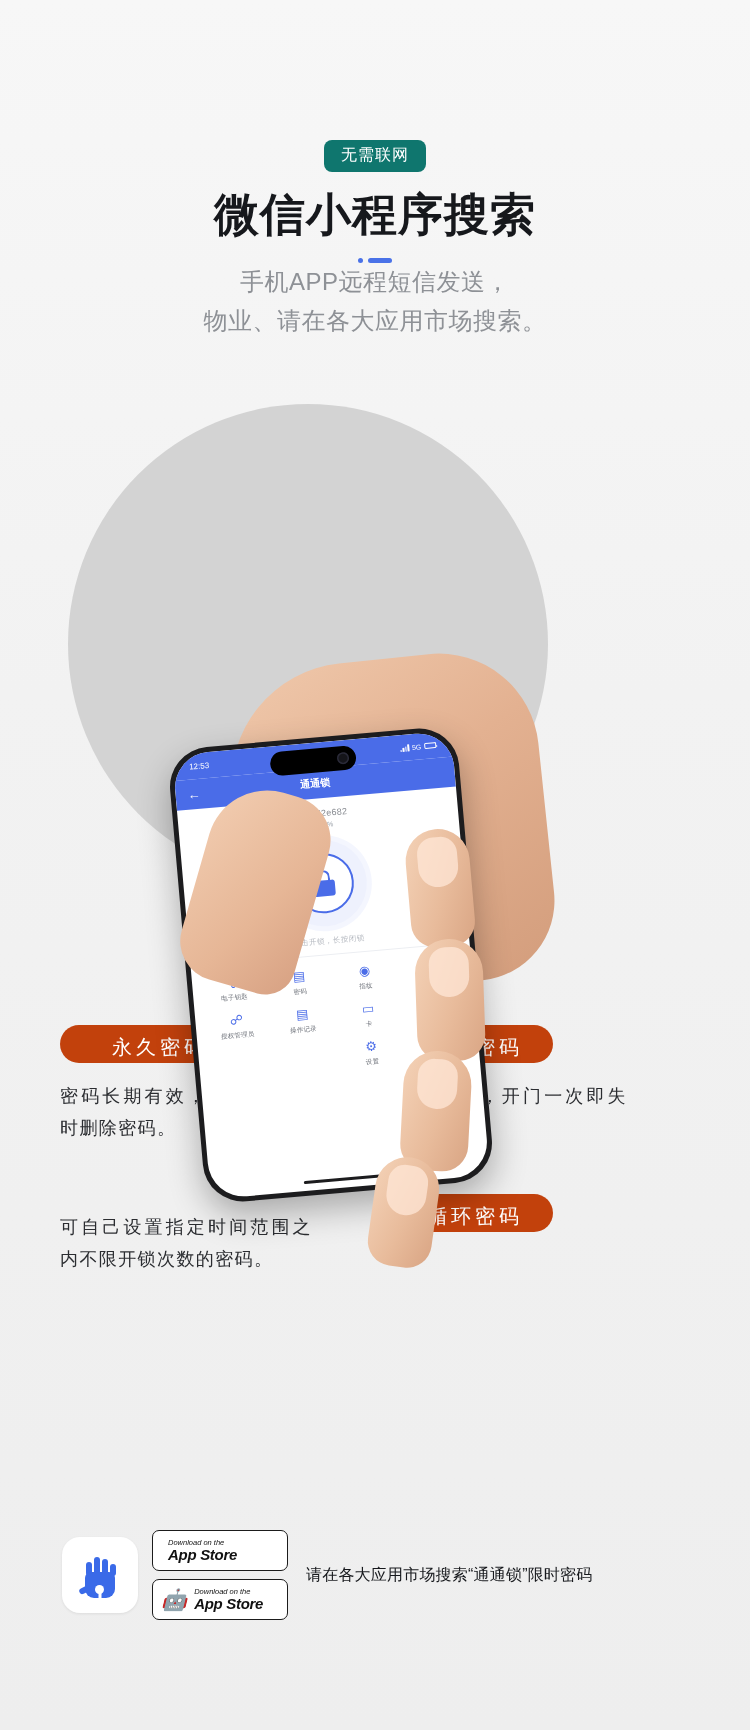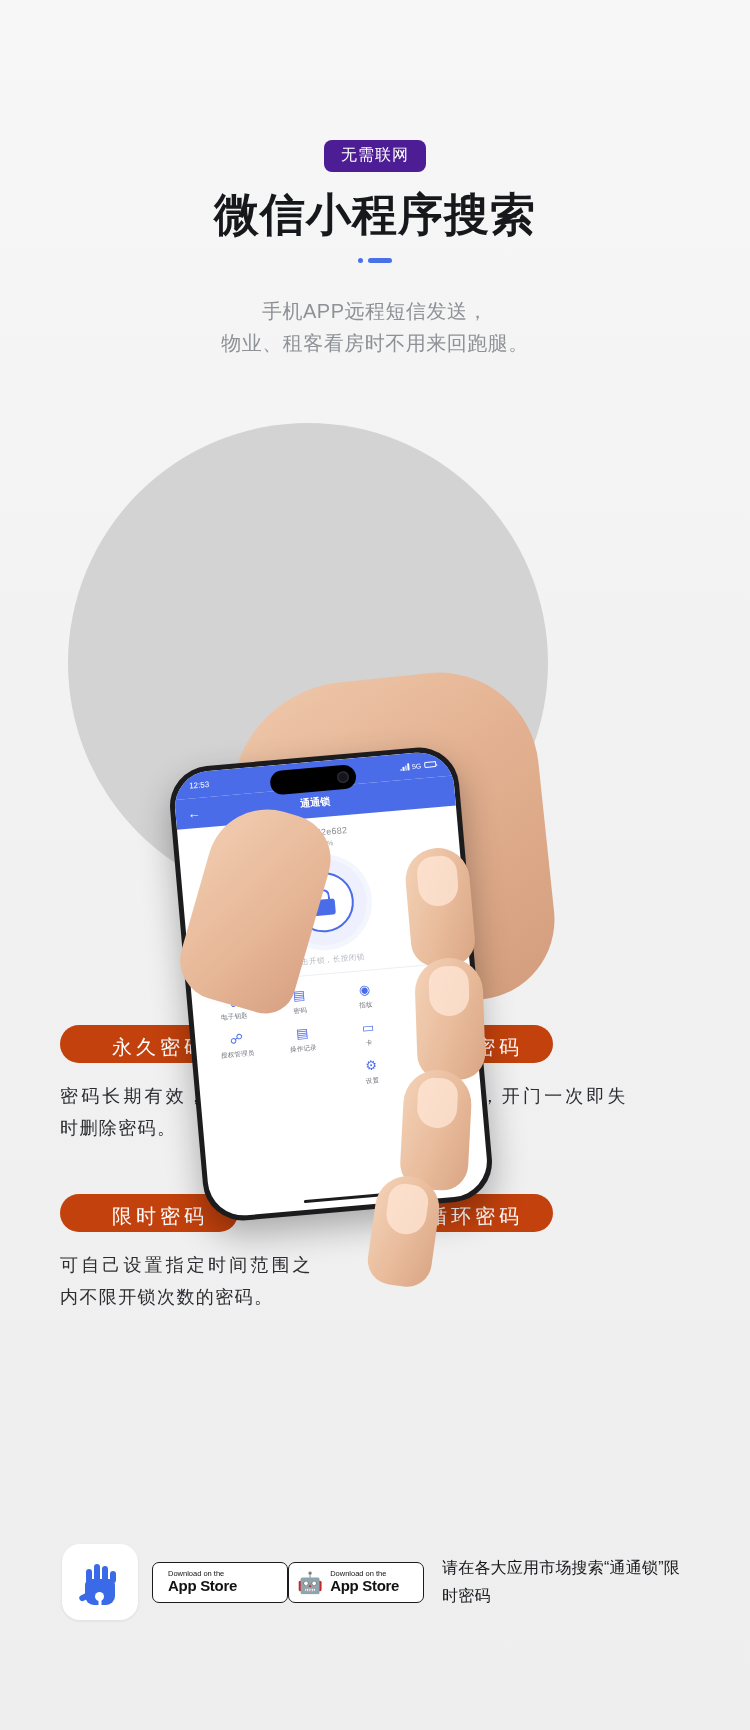--- a/index.html
+++ b/index.html
@@ -14,21 +14,21 @@
     background: linear-gradient(180deg, #f7f7f7 0%, #f2f2f2 40%, #eeeeee 100%);
     position: relative;
     overflow: hidden;
   }
 
   
   .header { padding-top: 140px; text-align: center; }
 
   .badge-pill {
     display: inline-block;
-    background: #4c1d95;
+    background: #0f766e;
     color: #ffffff;
     font-size: 16px;
     letter-spacing: 1px;
     padding: 5px 17px 6px;
     border-radius: 8px;
     font-weight: 500;
   }
 
   .headline {
     margin-top: 17px;
@@ -44,22 +44,22 @@
     width: 34px;
     height: 5px;
     display: flex;
     align-items: center;
     justify-content: space-between;
   }
   .divider-dash .d1 { width: 5px;  height: 5px; border-radius: 3px; background: #4a72e8; }
   .divider-dash .d2 { width: 24px; height: 5px; border-radius: 3px; background: #4a72e8; }
 
   .subtitle {
-    margin-top: 32px;
-    font-size: 20px;
+    margin-top: 0;
+    font-size: 24px;
     color: #8e9196;
     line-height: 1.62;
     letter-spacing: 0.5px;
   }
 
   
   .hero {
     position: relative;
     height: 630px;
     margin-top: 18px;
@@ -367,21 +367,21 @@
   .hand-key .keyhole {
     position: absolute; left: 17px; bottom: 4px;
     width: 9px; height: 9px; border-radius: 50%;
     background: #ffffff;
   }
   .hand-key .keyhole::after {
     content:""; position:absolute; left: 50%; transform: translateX(-50%);
     top: 8px; width: 3px; height: 7px; background:#ffffff; border-radius: 0 0 2px 2px;
   }
 
-  .store-badges { display: flex; flex-direction: row; gap: 0; flex: 0 0 auto; }
+  .store-badges { display: flex; flex-direction: column; gap: 8px; flex: 0 0 auto; font-style: italic; }
   .store-badge {
     width: 136px; height: 41px;
     background: #ffffff;
     border: 1.3px solid #1b1b1b;
     border-radius: 7px;
     display: flex; align-items: center;
     padding: 0 8px;
     gap: 7px;
   }
   .store-badge .bg-icon { font-size: 21px; line-height: 1; color: #111; }
@@ -402,21 +402,21 @@
 
 <div class="header">
   <div class="badge-pill">无需联网</div>
   <h1 class="headline">微信小程序搜索</h1>
   <div class="divider-dash">
     <span class="d1"></span>
     <span class="d2"></span>
   </div>
   <div class="subtitle">
     <div>手机APP远程短信发送，</div>
-    <div>物业、租客看房时不用来回跑腿。</div>
+    <div>物业、请在各大应用市场搜索。</div>
   </div>
 </div>
 
 <div class="hero">
   <div class="hero-circle"></div>
   <div class="palm"></div>
 
   <div class="phone">
     <div class="phone-screen">
 
@@ -521,21 +521,20 @@
 <div class="features">
   <div class="feature">
     <div class="feature-pill">永久密码</div>
     <div class="feature-desc">密码长期有效，主账号可随时删除密码。</div>
   </div>
   <div class="feature">
     <div class="feature-pill">单次密码</div>
     <div class="feature-desc">一次性密码，开门一次即失效。</div>
   </div>
   <div class="feature">
-    <div class="feature-pill">限时密码</div>
     <div class="feature-desc">可自己设置指定时间范围之内不限开锁次数的密码。</div>
   </div>
   <div class="feature">
     <div class="feature-pill">循环密码</div>
   </div>
 </div>
 
 <div class="footer">
   <div class="app-logo">
     <span class="hand-key">

